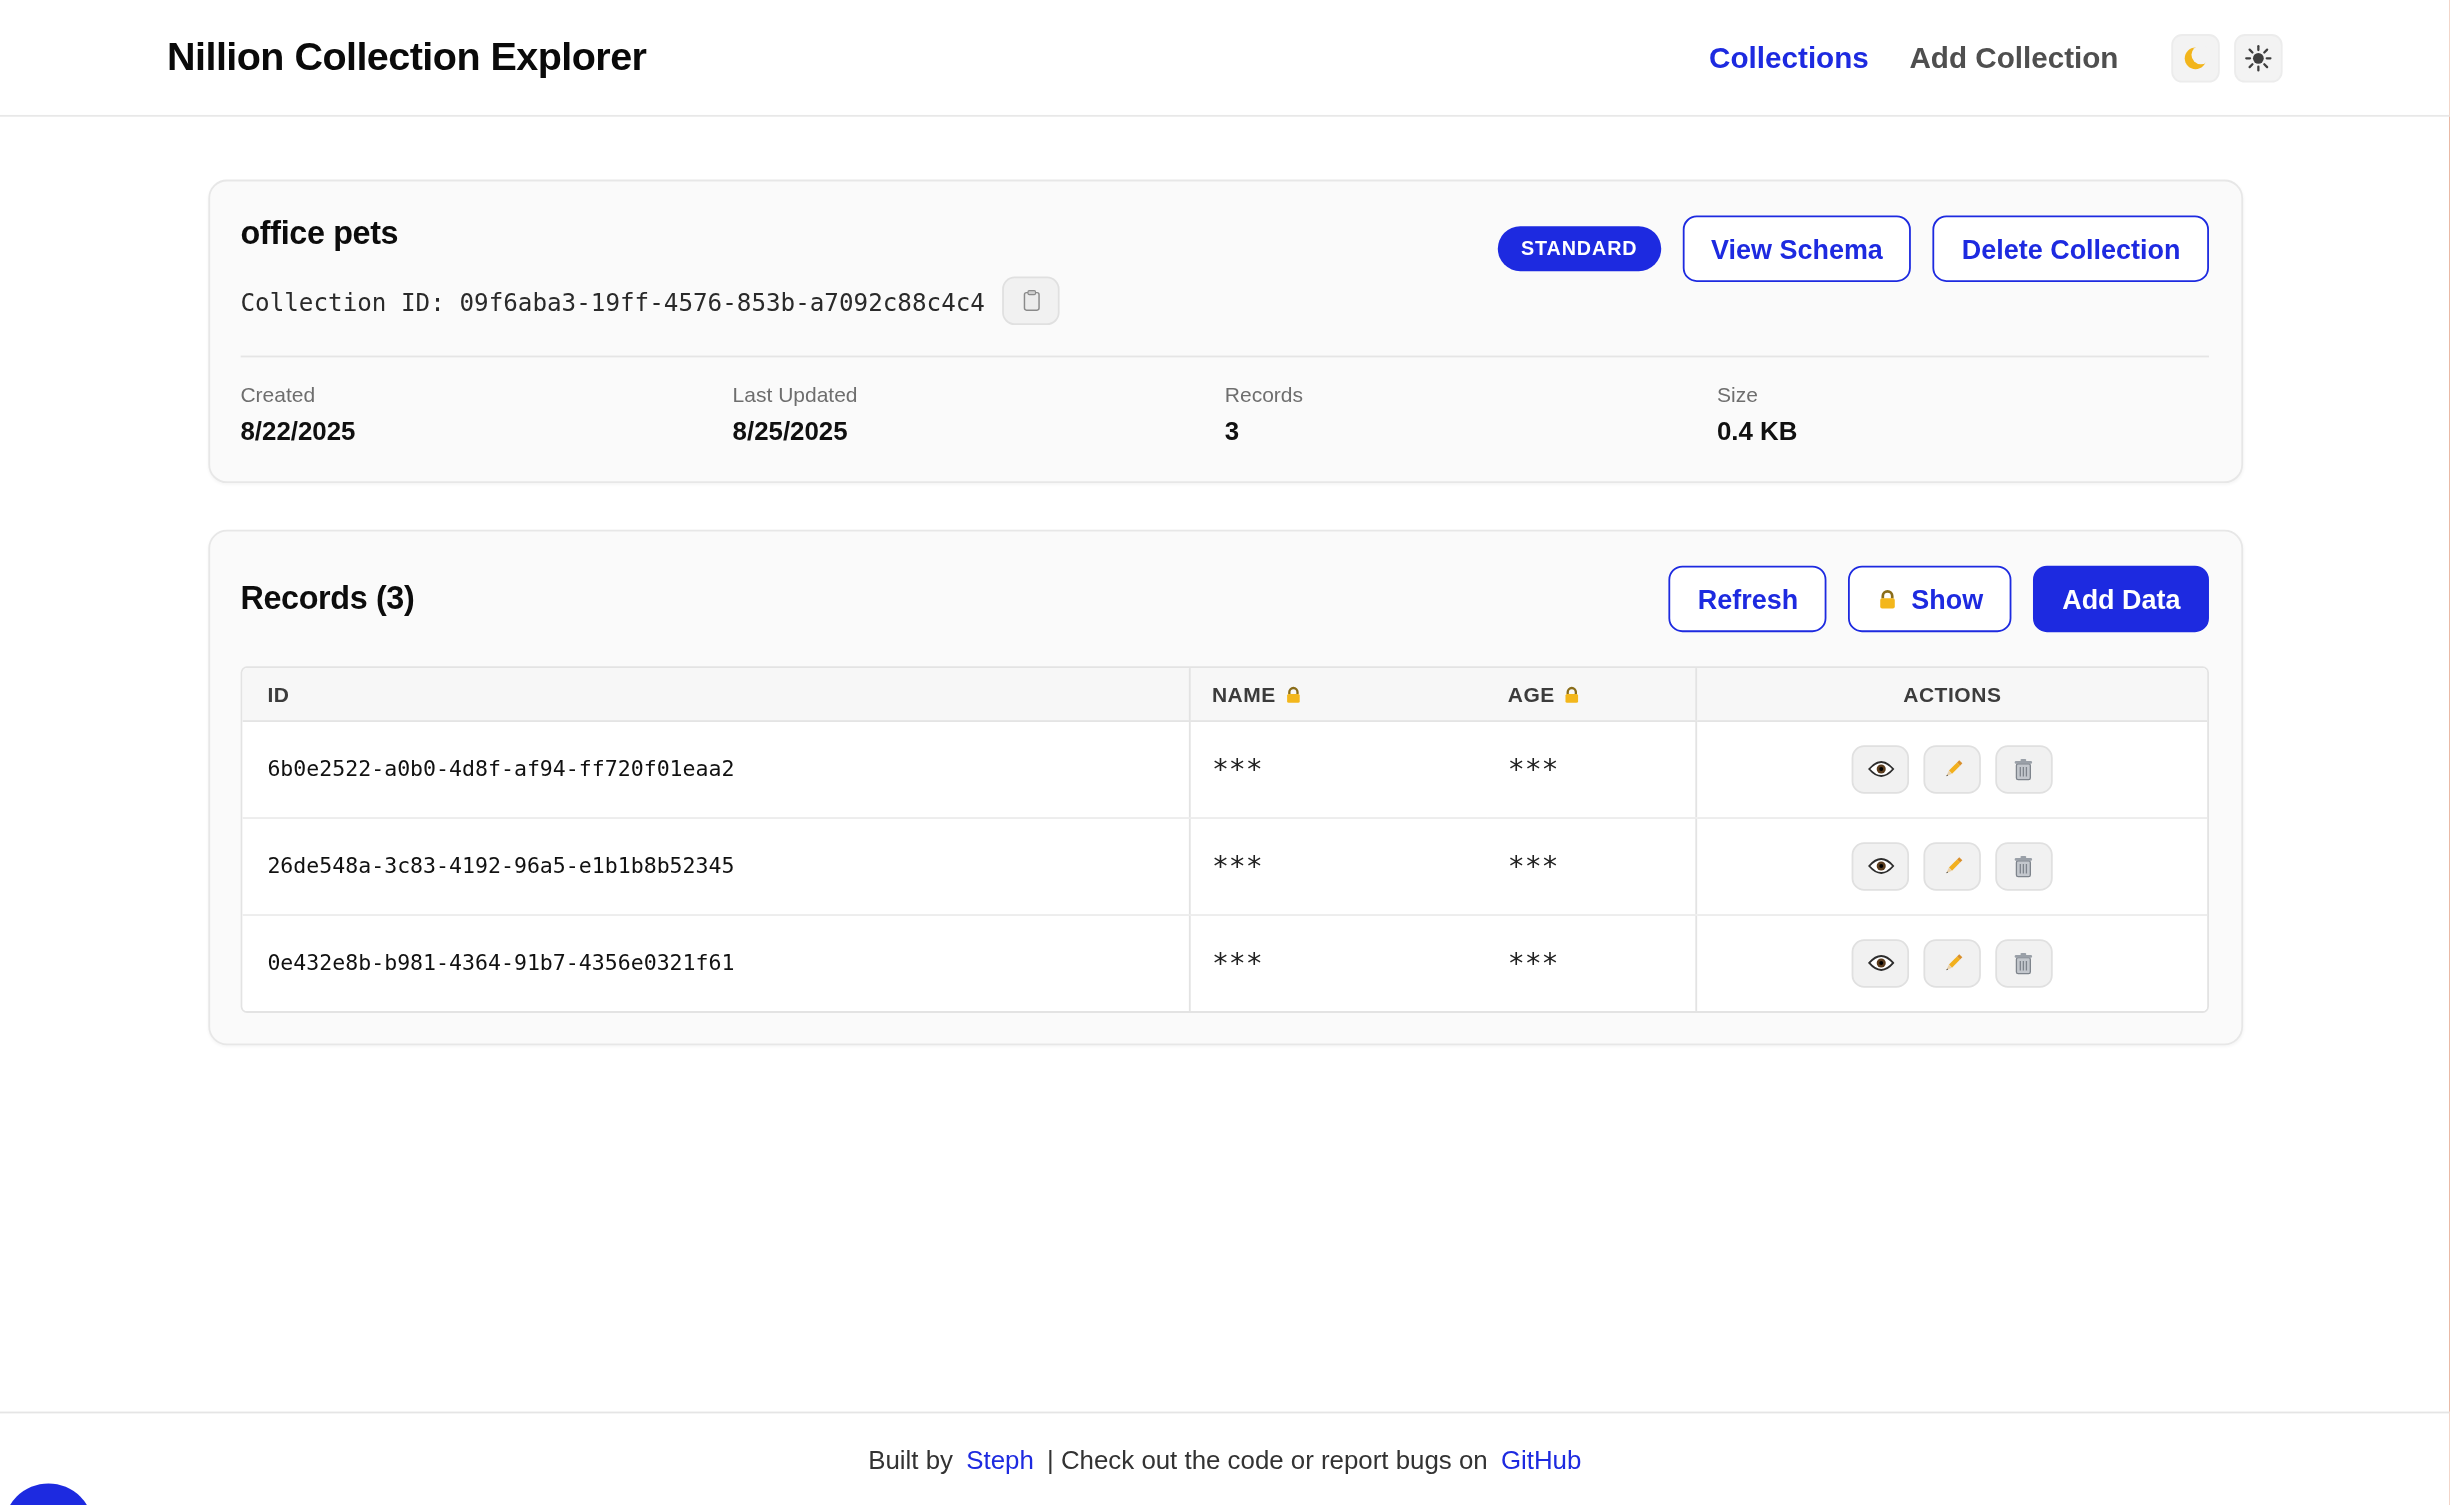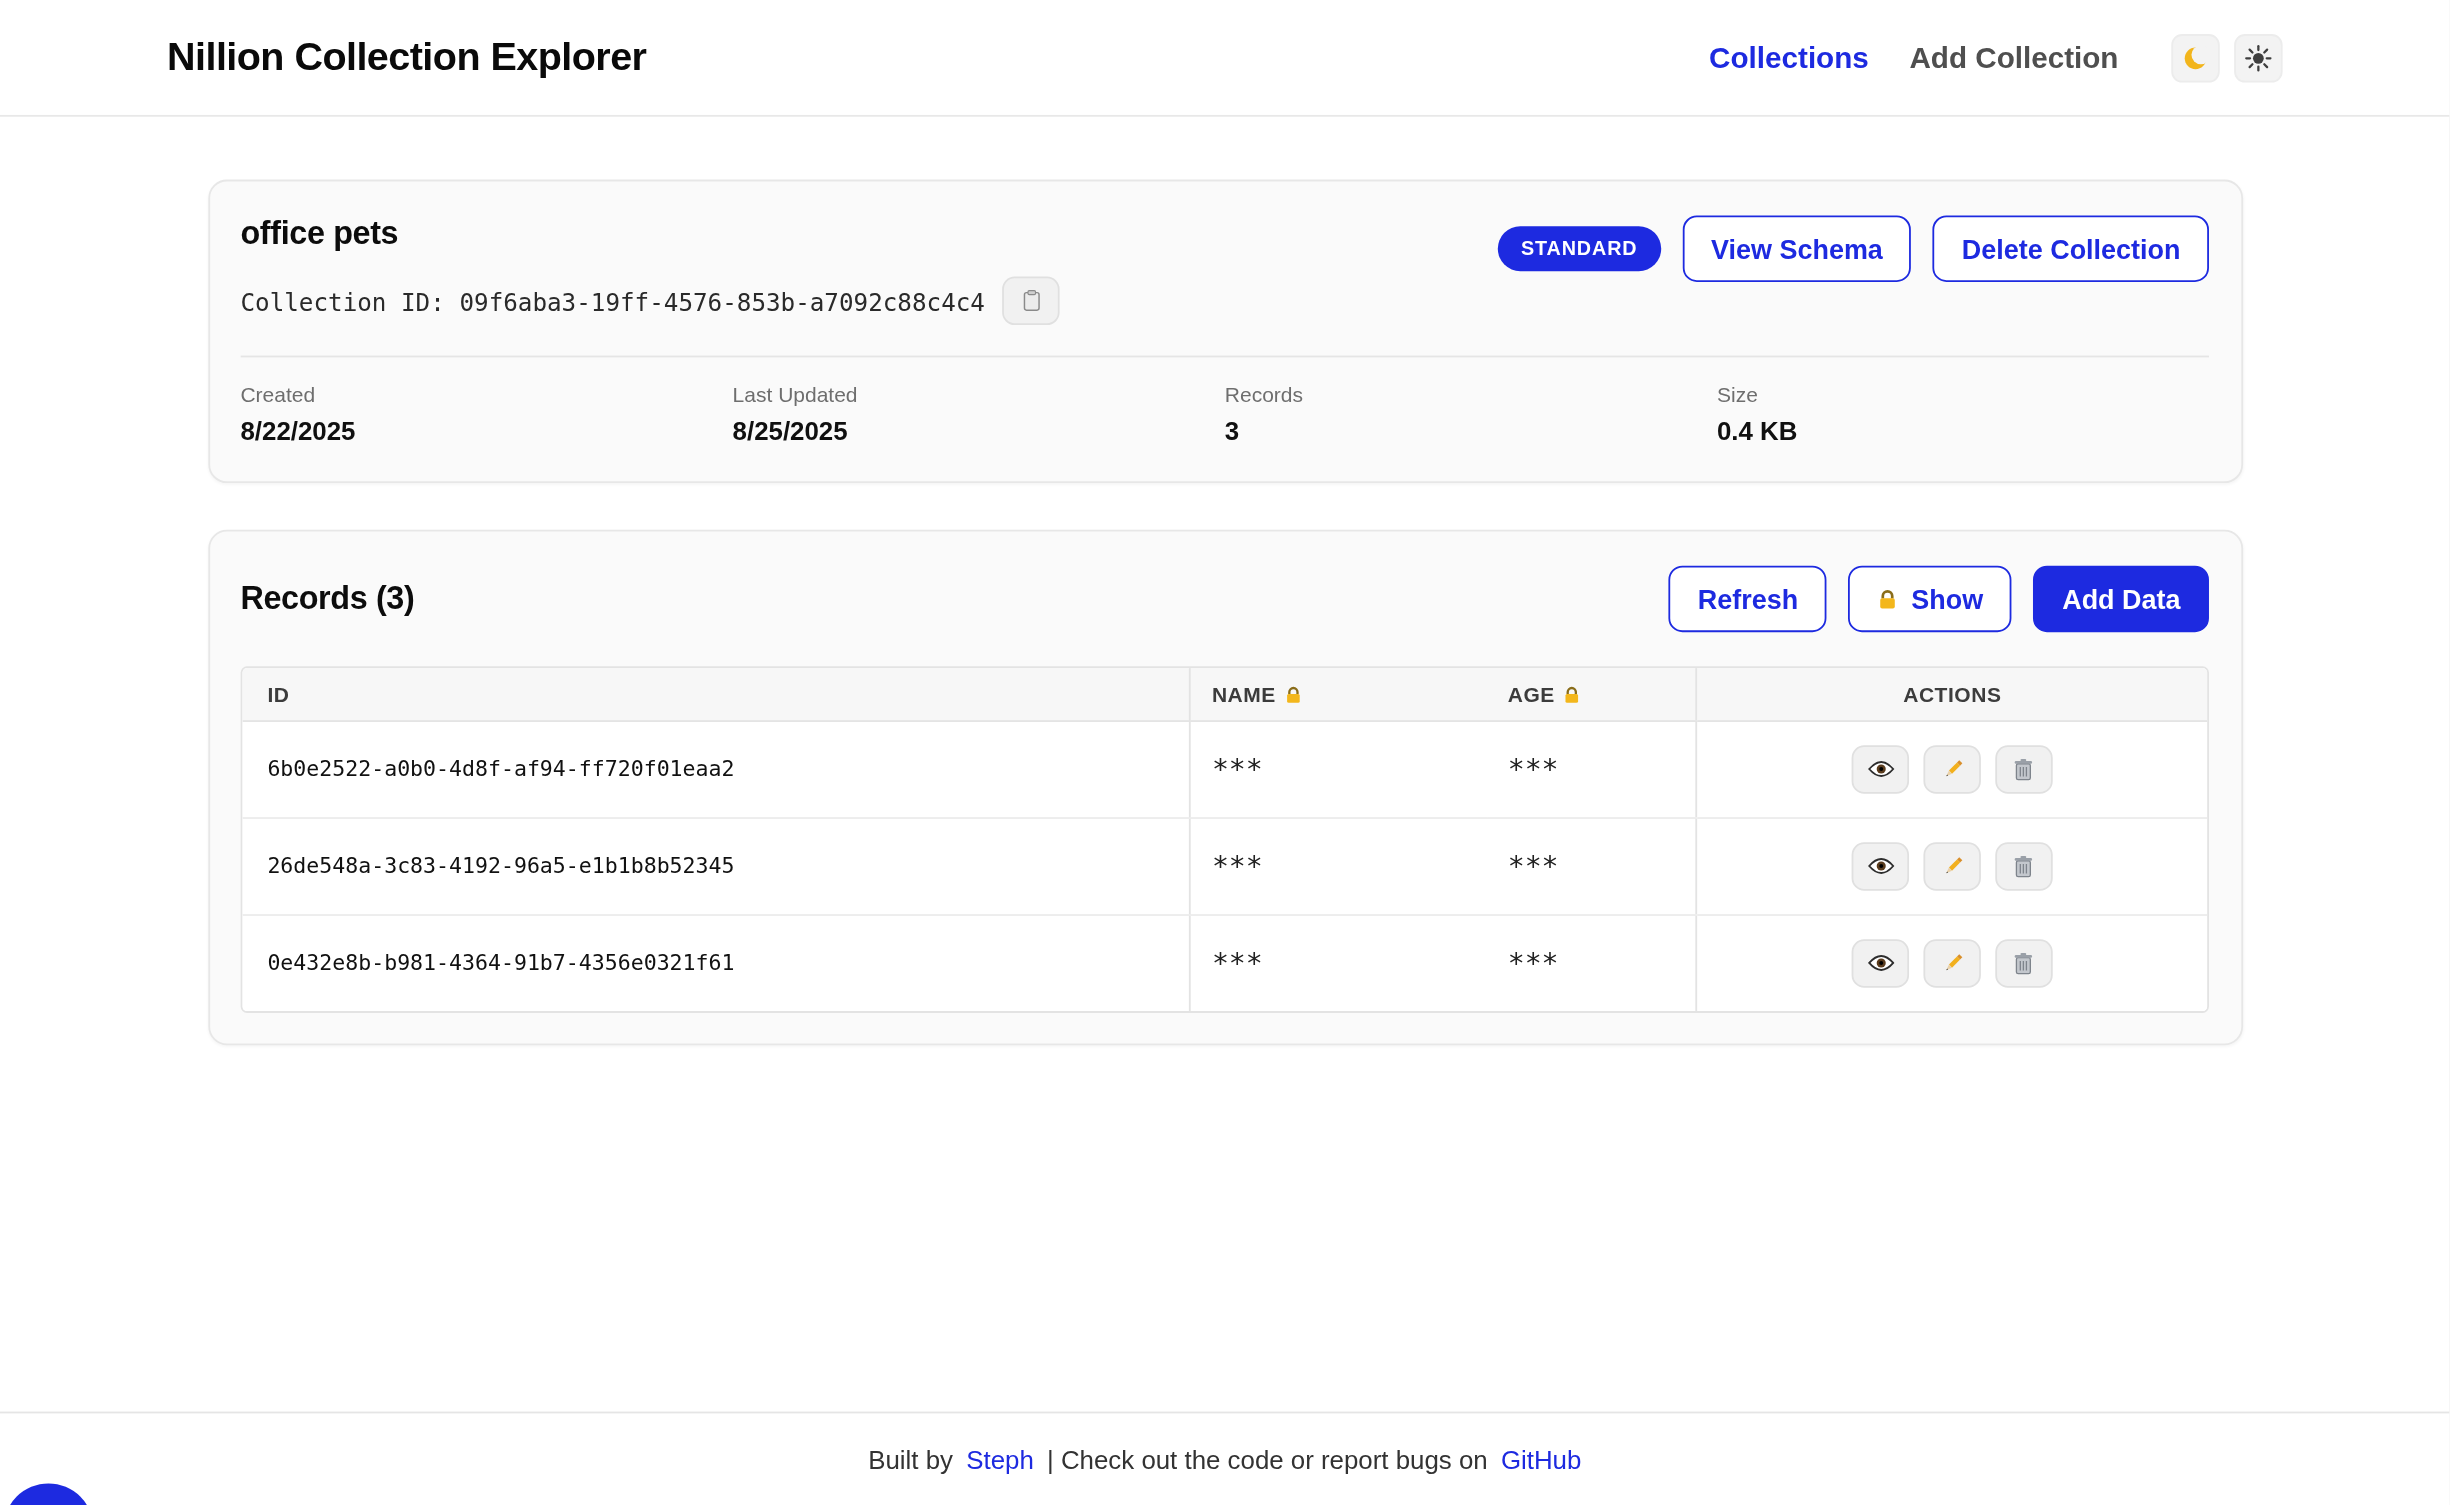--- a/index.html
+++ b/index.html
@@ -1,17 +1,17 @@
 <!DOCTYPE html>
 <html style="font-size:14px"><head>
 <meta charset="utf-8">
 <style>
   * { box-sizing: border-box; }
   html, body { margin: 0; padding: 0; background: #ffffff; }
-  #stage { width: 2450px; height: 1505px; overflow: hidden; background: #e5e5e5; }
+  #stage { width: 2450px; height: 1505px; overflow: hidden; background: #c2410c; }
   #viewport {
     width: 1364px; height: 838px;
     transform: scale(1.795918); transform-origin: 0 0;
     position: relative; overflow: hidden;
     display: flex; flex-direction: column;
     background: #fff; color: #111;
     font-family: "Liberation Sans", sans-serif;
     --accent: #1d2ae0;
   }
   .mono { font-family: "DejaVu Sans Mono", "Liberation Mono", monospace; }

